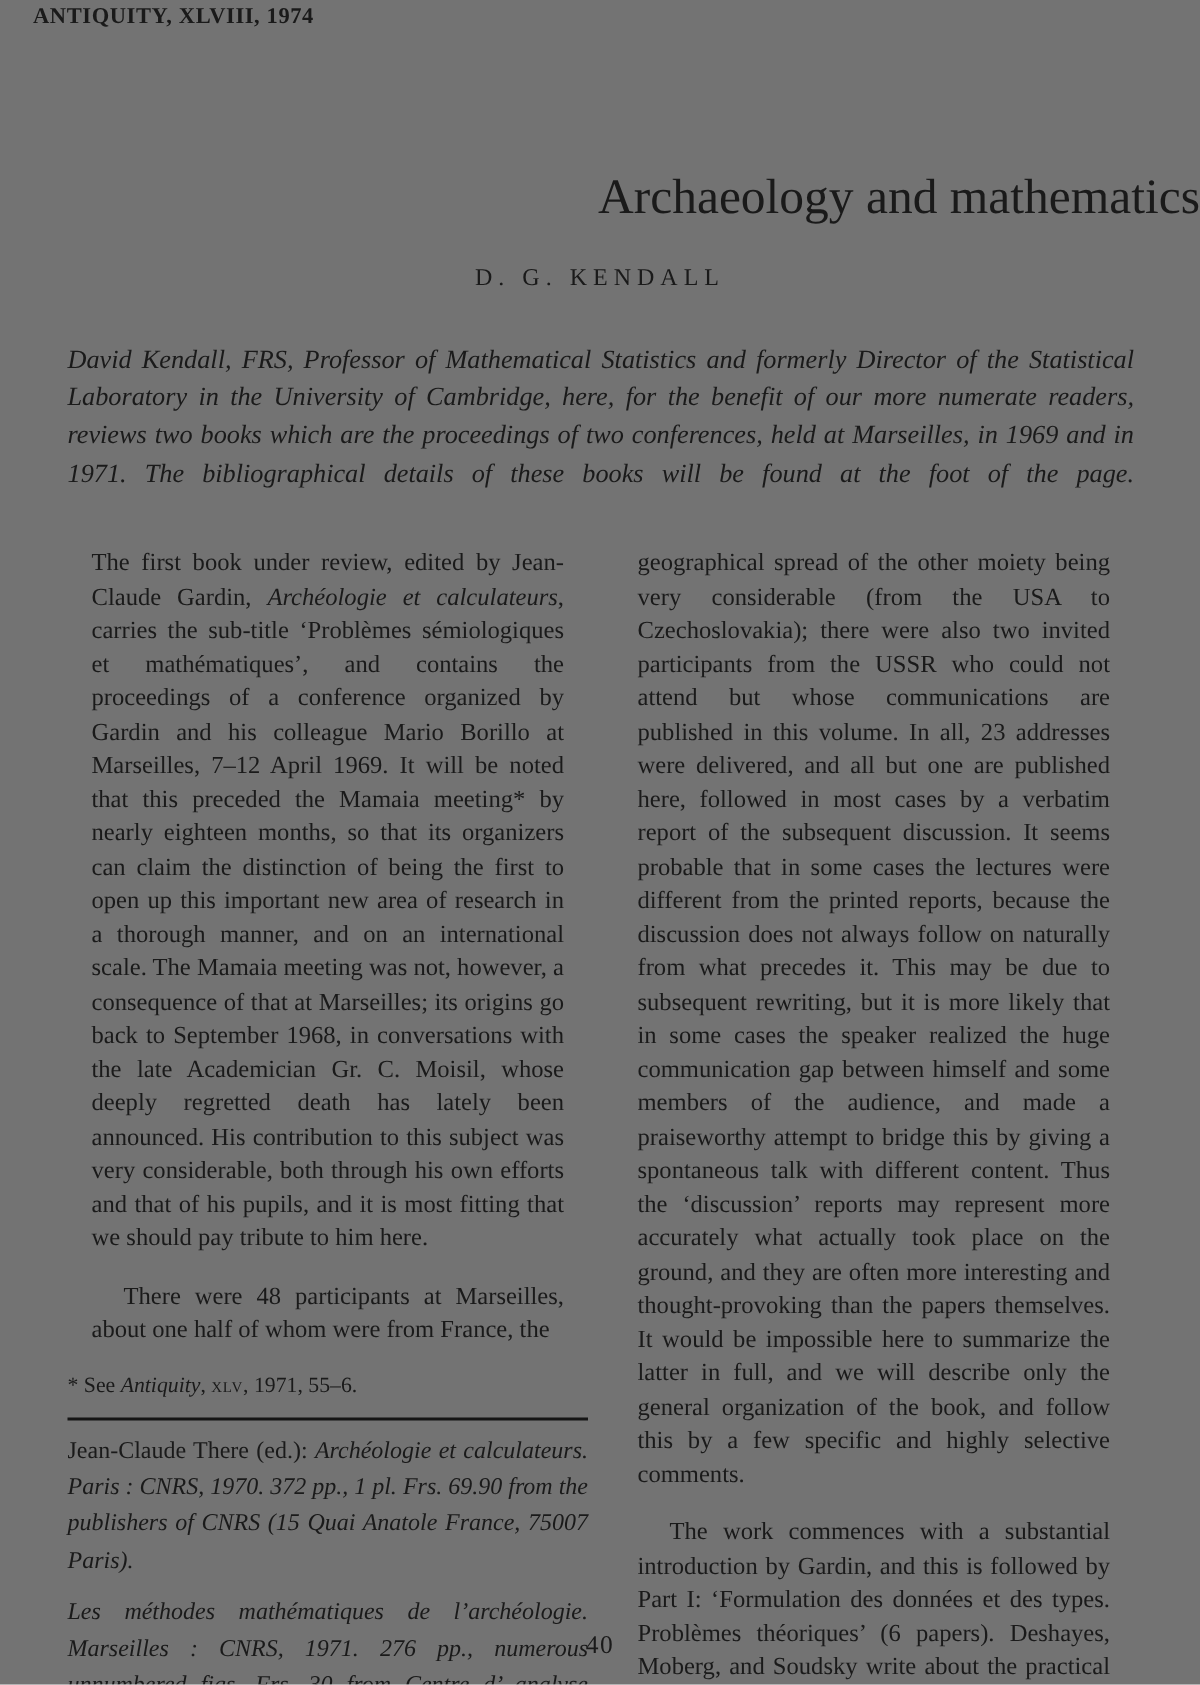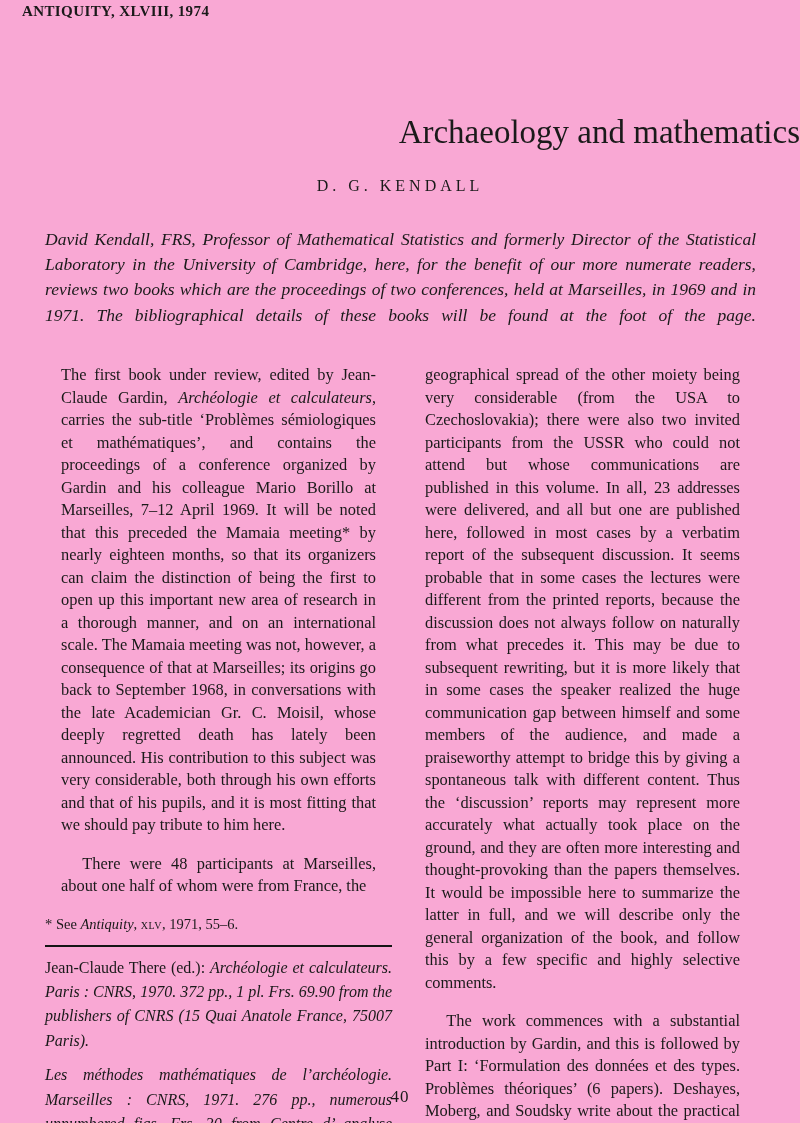--- a/index.html
+++ b/index.html
@@ -2,21 +2,21 @@
 <html><head>
 <meta charset="utf-8">
 <style>
   * { margin: 0; padding: 0; box-sizing: border-box; }
   html, body { background: #e8e8e8; }
   .page {
     position: relative;
     width: 800px;
     height: 1123px;
     margin: 0 auto;
-    background: #f9a8d4;
+    background: #737373;
     color: #1a1a1a;
     font-family: "Liberation Serif", "DejaVu Serif", serif;
     overflow: hidden;
   }
   .running-head {
     position: absolute;
     top: 3px;
     left: 22px;
     font-size: 15px;
     font-weight: 700;

